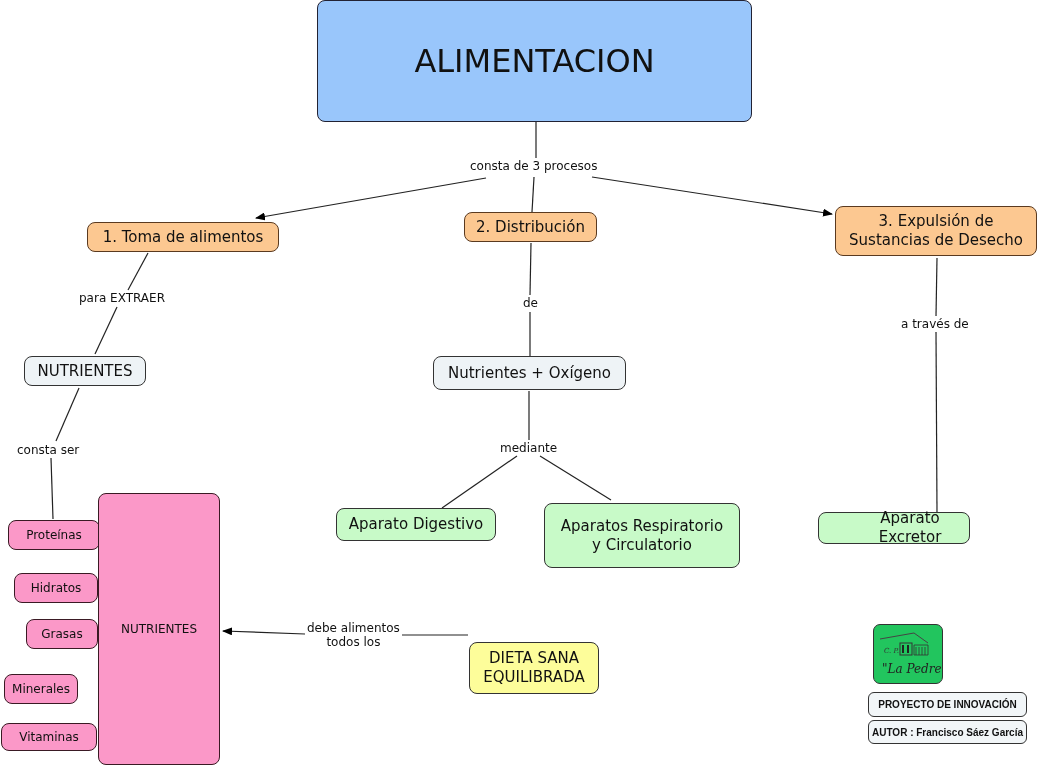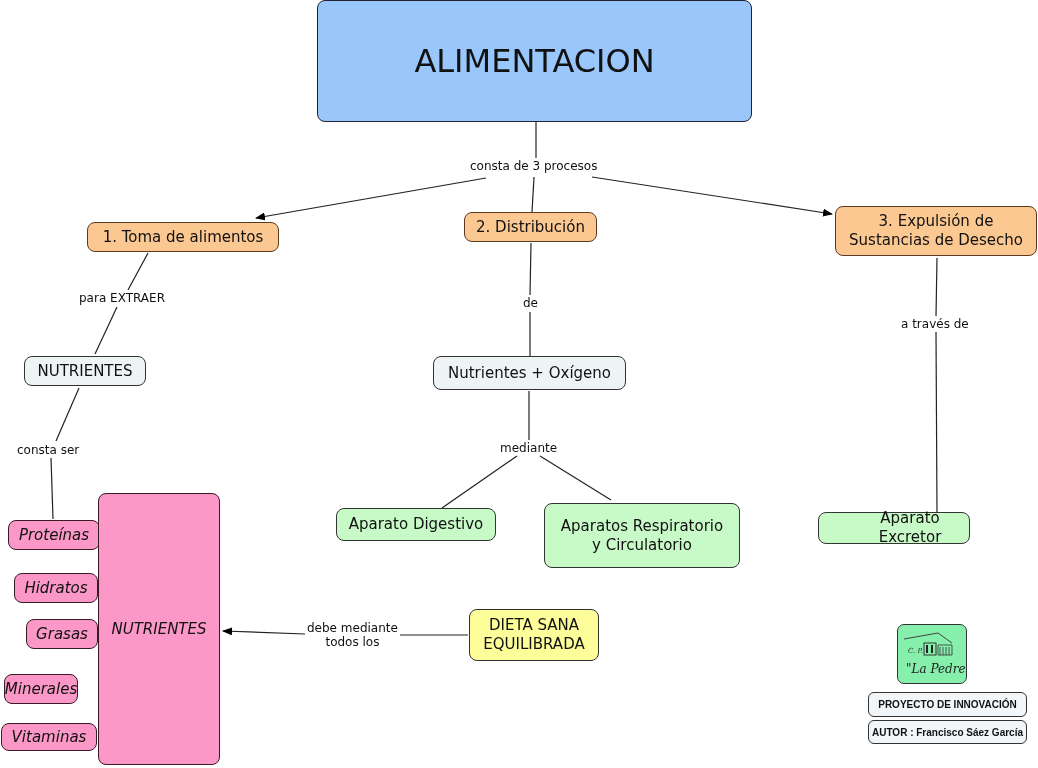--- a/index.html
+++ b/index.html
@@ -6,26 +6,26 @@
   body { width: 1038px; height: 768px; position: relative; overflow: hidden;
          font-family: "DejaVu Sans", "Liberation Sans", sans-serif; color: #111; }
   #edges { position: absolute; left: 0; top: 0; width: 1038px; height: 768px; pointer-events: none; }
   .node { position: absolute; box-sizing: border-box; border: 1px solid #3a2a20;
           border-radius: 8px; display: flex; align-items: center; justify-content: center;
           text-align: center; line-height: 1.25; white-space: pre-line; }
   .root { background: #99c6fb; border-color: #223; font-size: 32px; border-radius: 8px; }
   .proc { background: #fcc891; font-size: 15px; border-color: #5a3a20; }
   .light { background: #eef3f6; font-size: 15px; border-color: #333; }
   .green { background: #c8fac8; font-size: 15px; border-color: #333; }
-  .pink { background: #fb98c8; font-size: 15px; border-color: #3a1a24; font-style: italic; }
-  .yellow { background: #fdfd9a; font-size: 15px; border-color: #333; }
+  .pink { background: #fb98c8; font-size: 12px; border-color: #3a1a24; }
+  .yellow { background: #fdfd9a; font-size: 15px; border-color: #333; margin-top: 33px; }
   .label { position: absolute; font-size: 12px; background: #fff; text-align: center;
            white-space: pre-line; line-height: 1.2; padding: 0 2px; }
   .logo { position: absolute; left: 873px; top: 624px; width: 70px; height: 60px;
-          border: 1px solid #333; border-radius: 7px; background: #86efac; box-sizing: border-box; margin-left: 24px; }
+          border: 1px solid #333; border-radius: 7px; background: #22c55e; box-sizing: border-box; }
   .info { position: absolute; box-sizing: border-box; border: 1px solid #333; border-radius: 6px;
           background: #f2f6f8; font-size: 10px; font-weight: bold; font-family: Liberation Sans, sans-serif;
           display: flex; align-items: center; justify-content: center; }
 </style>
 </head>
 <body>
 
 <svg id="edges" viewBox="0 0 1038 768">
   <defs>
     <marker id="arr" markerWidth="10" markerHeight="8" refX="9" refY="4" orient="auto" markerUnits="userSpaceOnUse">
@@ -76,21 +76,21 @@
 <div class="label" style="left:899px;top:317px;">a través de</div>
 <div class="node green" style="left:818px;top:512px;width:152px;height:32px;padding-left:32px;">Aparato Excretor</div>
 
 <div class="node pink" style="left:8px;top:520px;width:92px;height:30px;">Proteínas</div>
 <div class="node pink" style="left:14px;top:573px;width:84px;height:30px;">Hidratos</div>
 <div class="node pink" style="left:26px;top:619px;width:72px;height:30px;">Grasas</div>
 <div class="node pink" style="left:4px;top:674px;width:74px;height:30px;text-align:right;">Minerales</div>
 <div class="node pink" style="left:1px;top:723px;width:96px;height:28px;">Vitaminas</div>
 <div class="node pink" style="left:98px;top:493px;width:122px;height:272px;">NUTRIENTES</div>
 
-<div class="label" style="left:305px;top:621px;">debe mediante
+<div class="label" style="left:305px;top:621px;">debe alimentos
 todos los</div>
 <div class="node yellow" style="left:469px;top:609px;width:130px;height:52px;">DIETA SANA
 EQUILIBRADA</div>
 
 <div class="logo" title="C.P. &quot;La Pedrera&quot;">
   <svg width="68" height="58" viewBox="0 0 68 58">
     <path d="M6 14 L40 8 L54 18" stroke="#444" fill="none" stroke-width="1"></path>
     <rect x="26" y="18" width="12" height="12" fill="none" stroke="#333" stroke-width="1"></rect>
     <rect x="28" y="20" width="2" height="8" fill="#222"></rect>
     <rect x="33" y="20" width="2" height="8" fill="#222"></rect>

